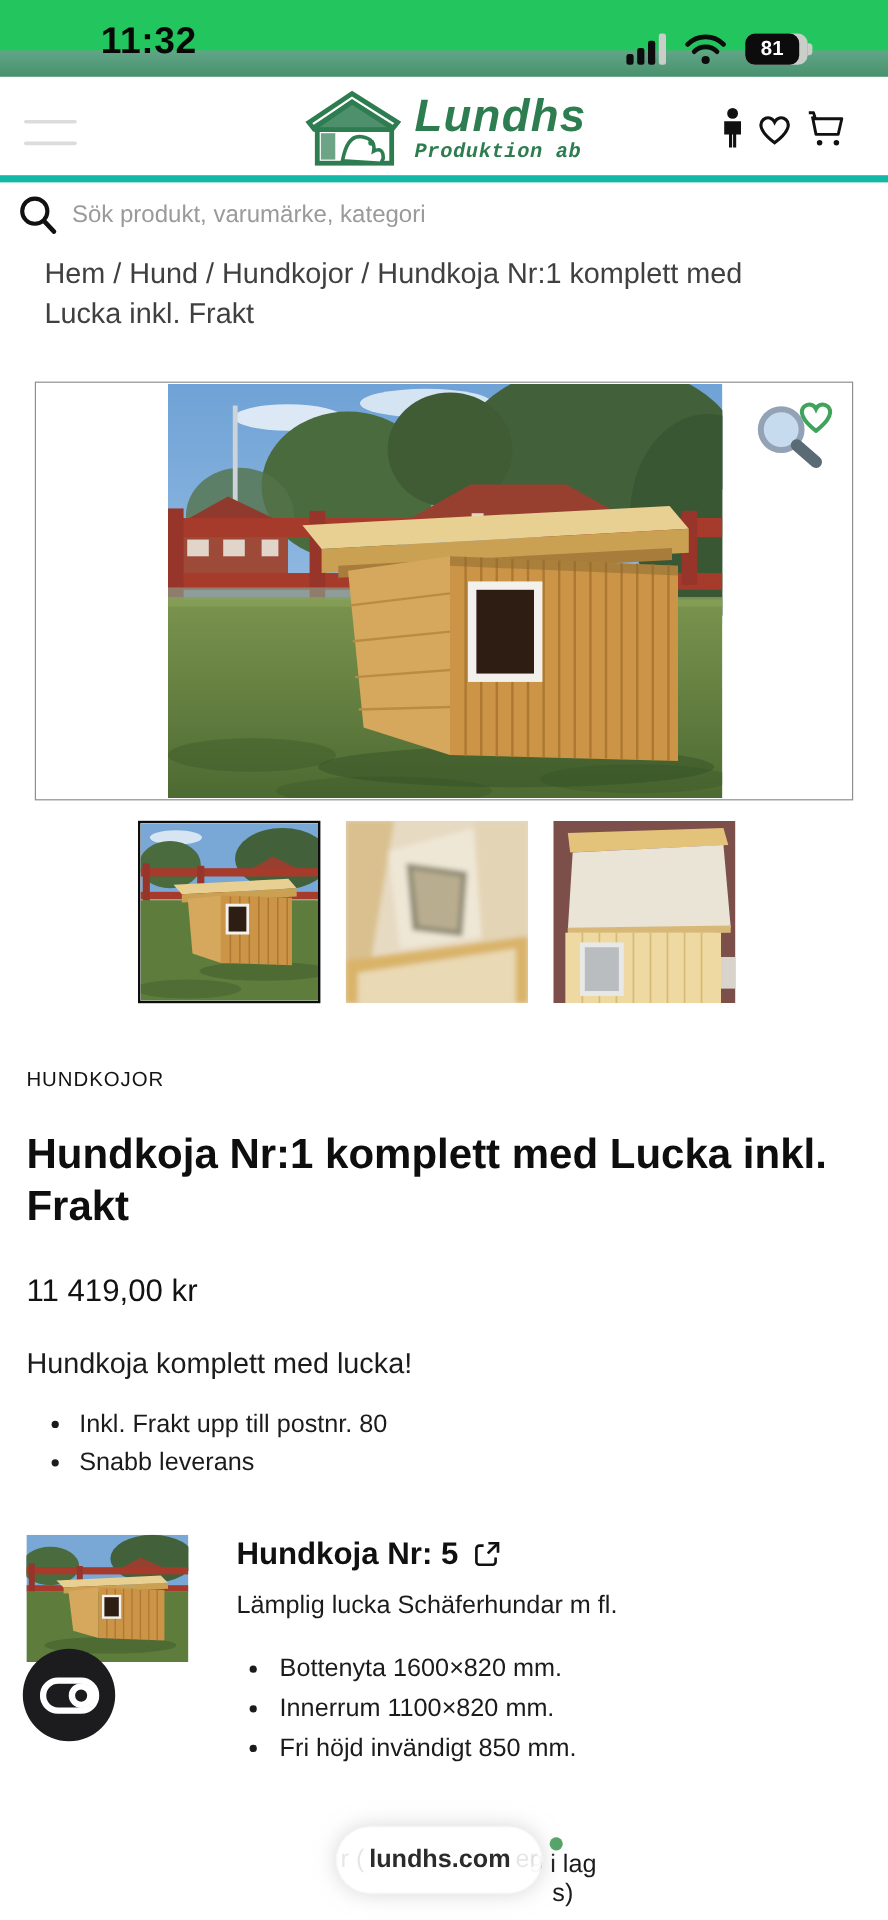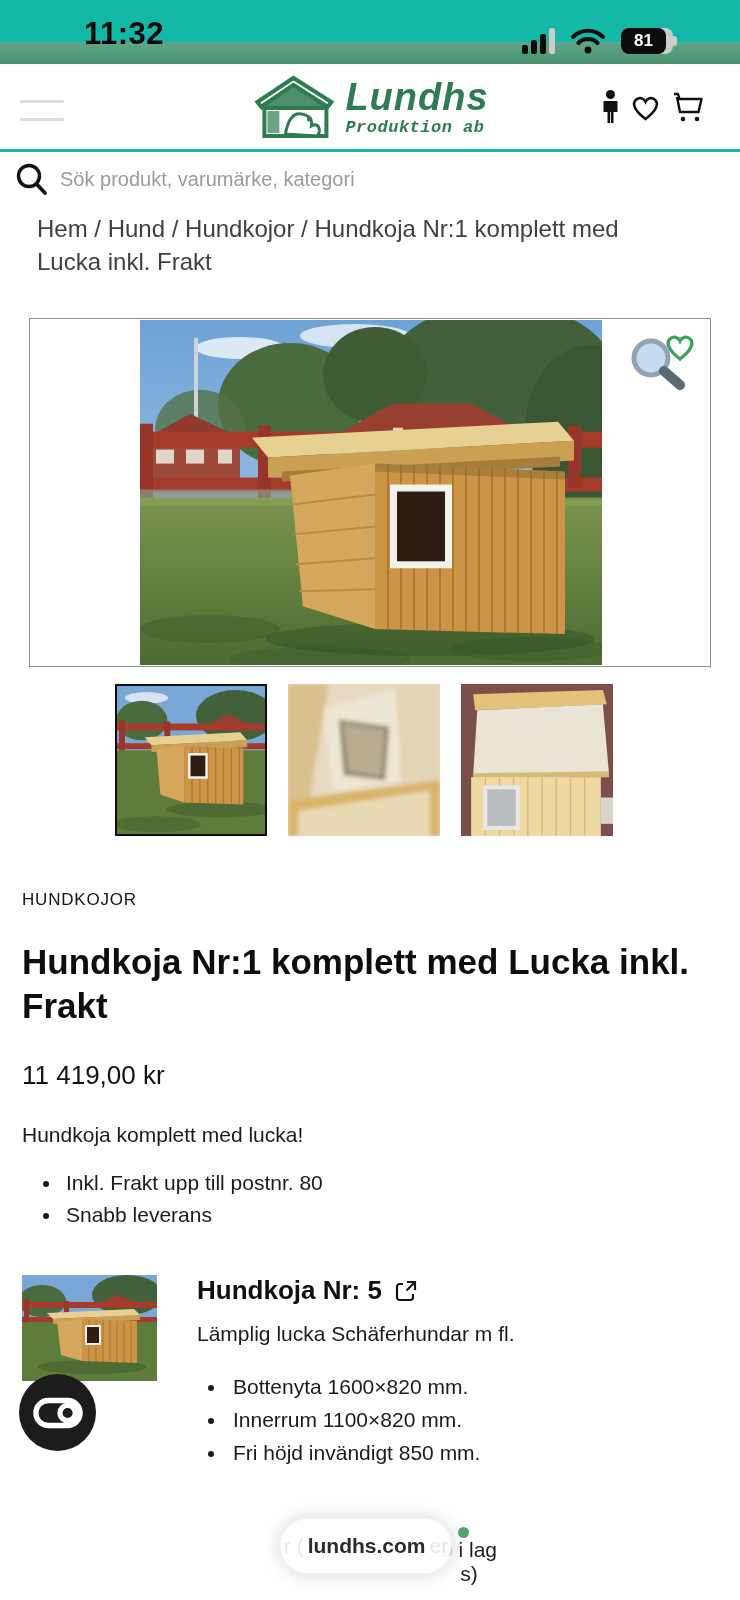--- a/index.html
+++ b/index.html
@@ -1,19 +1,19 @@
 <!DOCTYPE html>
 <html><head>
 <meta charset="utf-8">
 <style>
   * { margin:0; padding:0; box-sizing:border-box; }
   html,body { width:740px; height:1600px; background:#fff; overflow:hidden;
               font-family:"Liberation Sans", sans-serif; color:#161616; }
   
-  .status-bar { position:relative; height:64px; background:#14b8a6; }
+  .status-bar { position:relative; height:64px; background:#22c55e; }
   .green-band { position:absolute; left:0; right:0; top:42px; height:23px;
                 background:linear-gradient(#61a687,#47906c); }
   .time { position:absolute; left:84px; top:16px; font-size:31px; font-weight:700;
           letter-spacing:.5px; color:#070707; z-index:2; }
   .status-icons { position:absolute; right:63px; top:27px; display:flex; gap:15px;
                   align-items:center; z-index:2; }
   .sig { display:flex; align-items:flex-end; gap:3px; height:26px; }
   .sig i { display:block; width:6px; border-radius:2px; background:#0c0c0c; }
   .sig i:nth-child(1){height:9px;} .sig i:nth-child(2){height:14px;}
   .sig i:nth-child(3){height:20px;} .sig i:nth-child(4){height:26px; background:#c9cec9;}
@@ -21,21 +21,21 @@
   .battery .shell { position:absolute; left:0; top:0; width:52px; height:26px;
                     border-radius:8px; background:#c9cec9; }
   .battery .fill { position:absolute; left:0; top:0; width:45px; height:26px;
                    border-radius:8px; background:#0c0c0c; display:flex;
                    align-items:center; justify-content:center; }
   .battery .fill span { color:#fff; font-size:17px; font-weight:700; }
   .battery .cap { position:absolute; right:0; top:8px; width:4px; height:10px;
                   border-radius:0 3px 3px 0; background:#c9cec9; }
   
   .header { position:relative; height:88px; background:#fff;
-            border-bottom:3px solid #14b8a6; }
+            border-bottom:6px solid #14b8a6; }
   .hamburger { position:absolute; left:20px; top:36px; width:44px; cursor:pointer; }
   .hamburger i { display:block; height:3px; background:#dcdcdc; border-radius:2px;
                  margin-bottom:15px; }
   .logo { position:absolute; left:50%; top:10px; transform:translateX(-50%);
           display:flex; align-items:center; gap:6px; }
   .logo-text { font-style:italic; font-weight:700; color:#2E7D51; line-height:1; }
   .logo-text .big { font-size:38px; letter-spacing:1px; }
   .logo-text .small { font-size:17px; margin-top:3px; letter-spacing:.5px;font-family:Liberation Mono, monospace; }
   .header-icons { position:absolute; right:36px; top:26px; display:flex; gap:11px;
                   align-items:center; }
@@ -56,21 +56,21 @@
   .thumbs { margin:17px 0 0 115px; display:flex; gap:21px; }
   .thumb { width:152px; height:152px; overflow:hidden; }
   .thumb.selected { border:2px solid #0d0d0d; }
   .thumb svg { display:block; width:100%; height:100%; }
   
   .category { margin:54px 0 0 22px; font-size:17px; font-weight:500;
               letter-spacing:.8px; color:#141414; }
   .title { margin:30px 22px 0; font-size:35px; font-weight:700; line-height:44px;
            color:#0e0e0e; max-width:680px; }
   .price { margin:32px 0 0 22px; font-size:26px; font-weight:500; color:#121212; }
-  .desc { margin:32px 0 16px 22px; font-size:21px; color:#1b1b1b; }
+  .desc { margin:32px 0 16px 22px; font-size:24px; color:#1b1b1b; }
   ul.features { margin:20px 0 0 0; padding-left:62px; }
   ul.features li { font-size:21px; line-height:32px; color:#1b1b1b; padding-left:4px; }
   
   .card { display:flex; margin:44px 22px 0; gap:40px; }
   .card-img { width:135px; height:106px; flex:none; }
   .card-img svg { display:block; width:100%; height:100%; }
   .card-title-row { display:flex; align-items:center; gap:12px; }
   .card-title { font-size:26px; font-weight:600; color:#101010; }
   .card-sub { margin-top:16px; font-size:21px; color:#1b1b1b; }
   ul.specs { margin-top:24px; padding-left:30px; }

